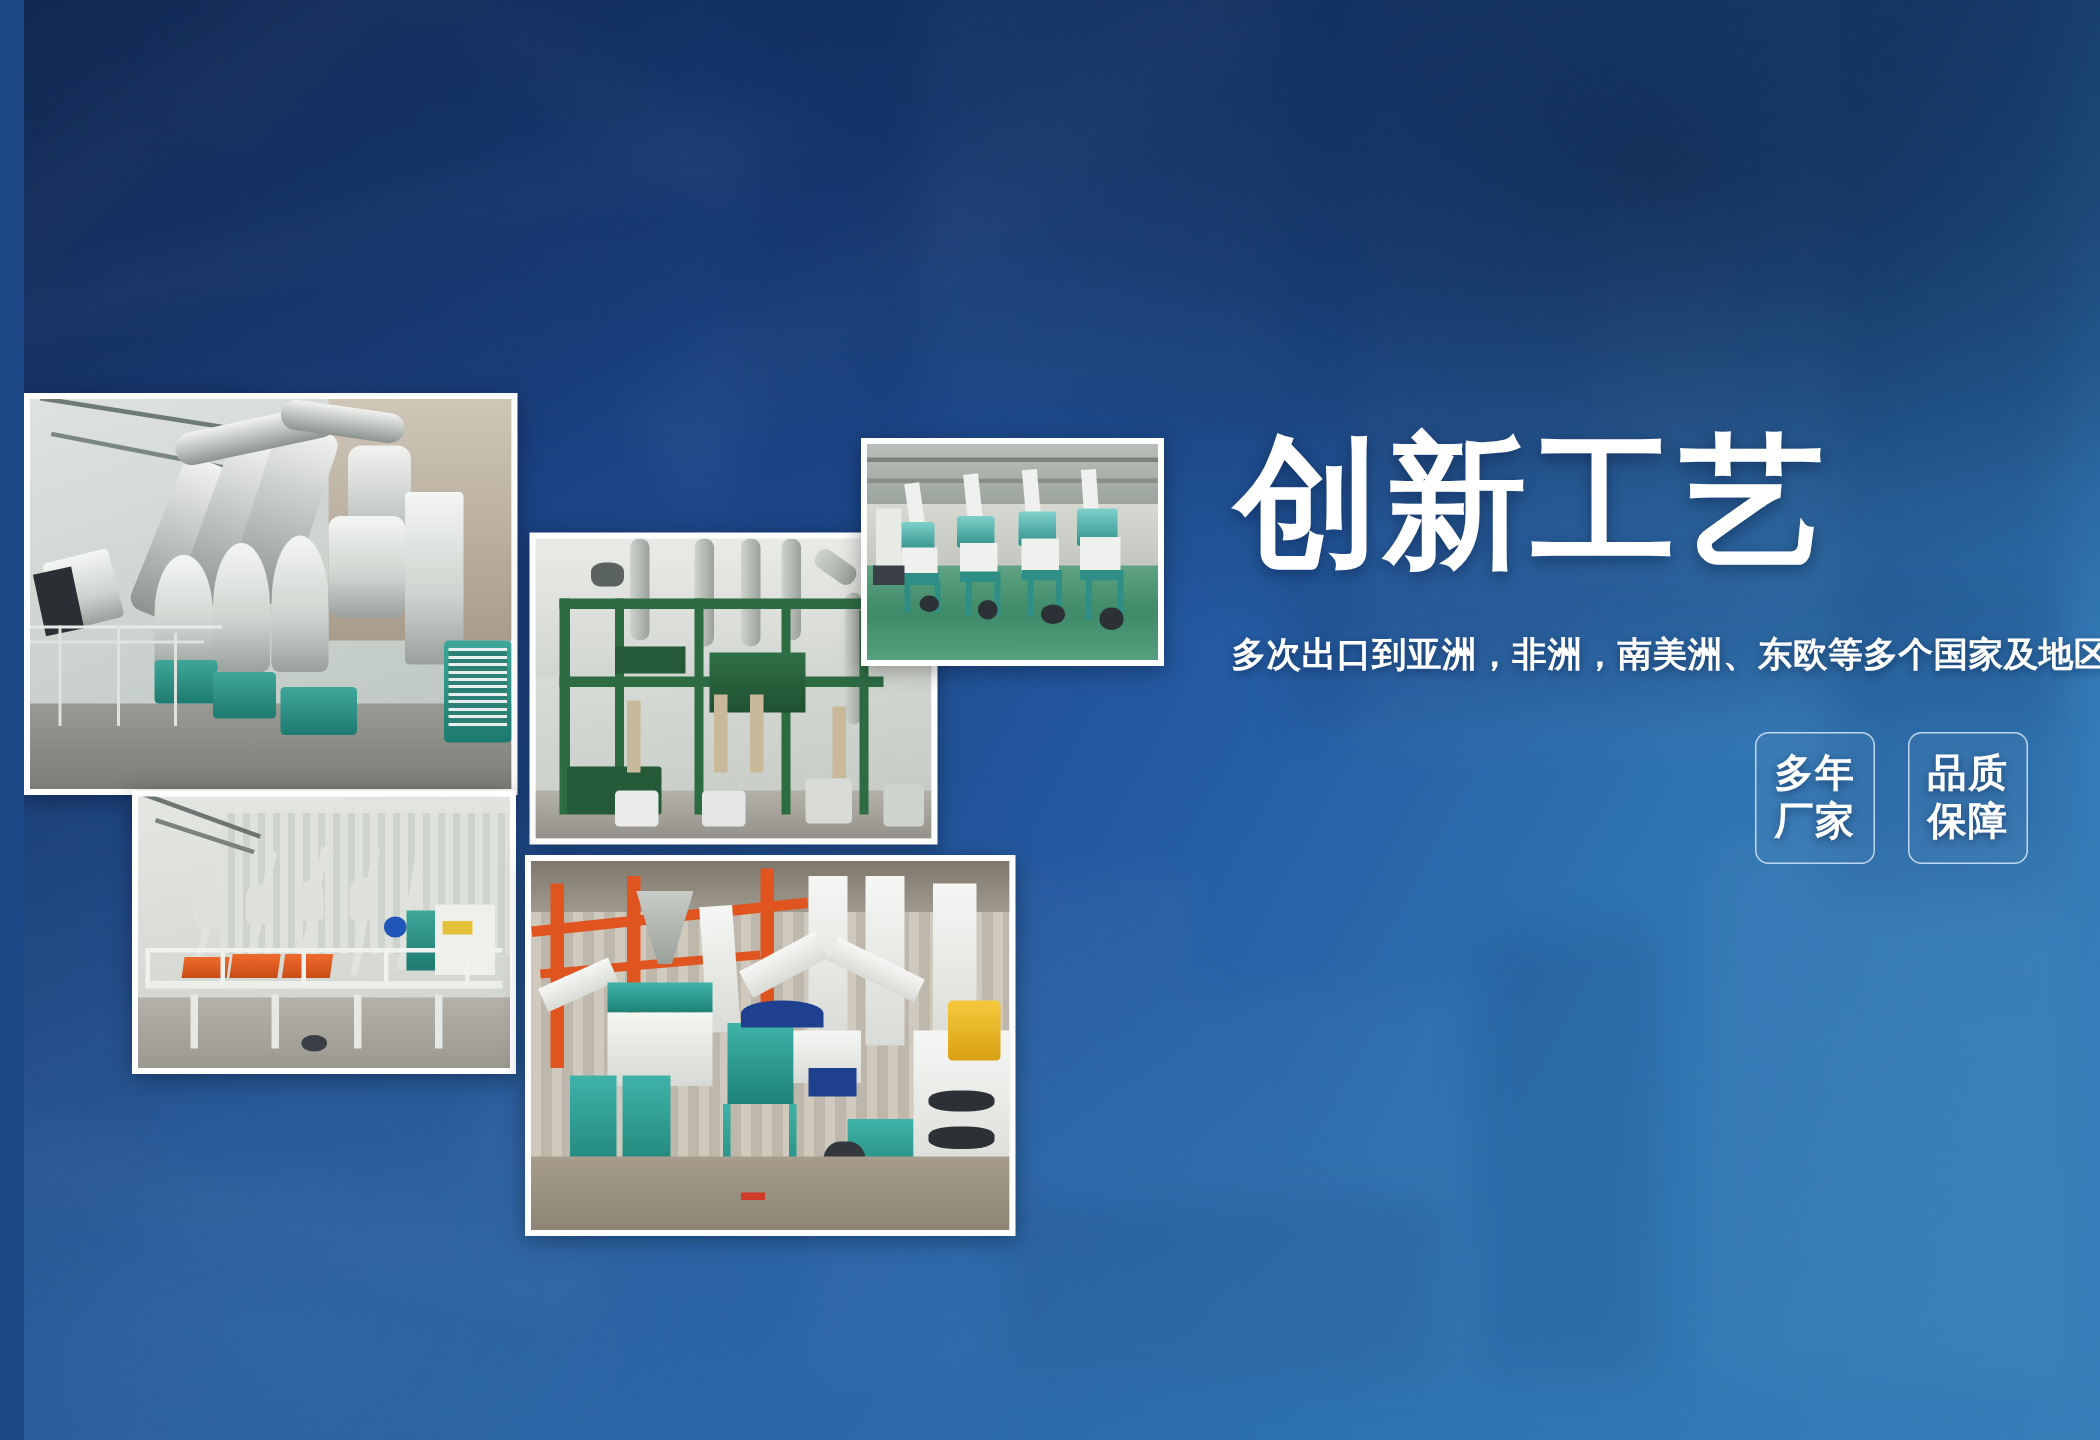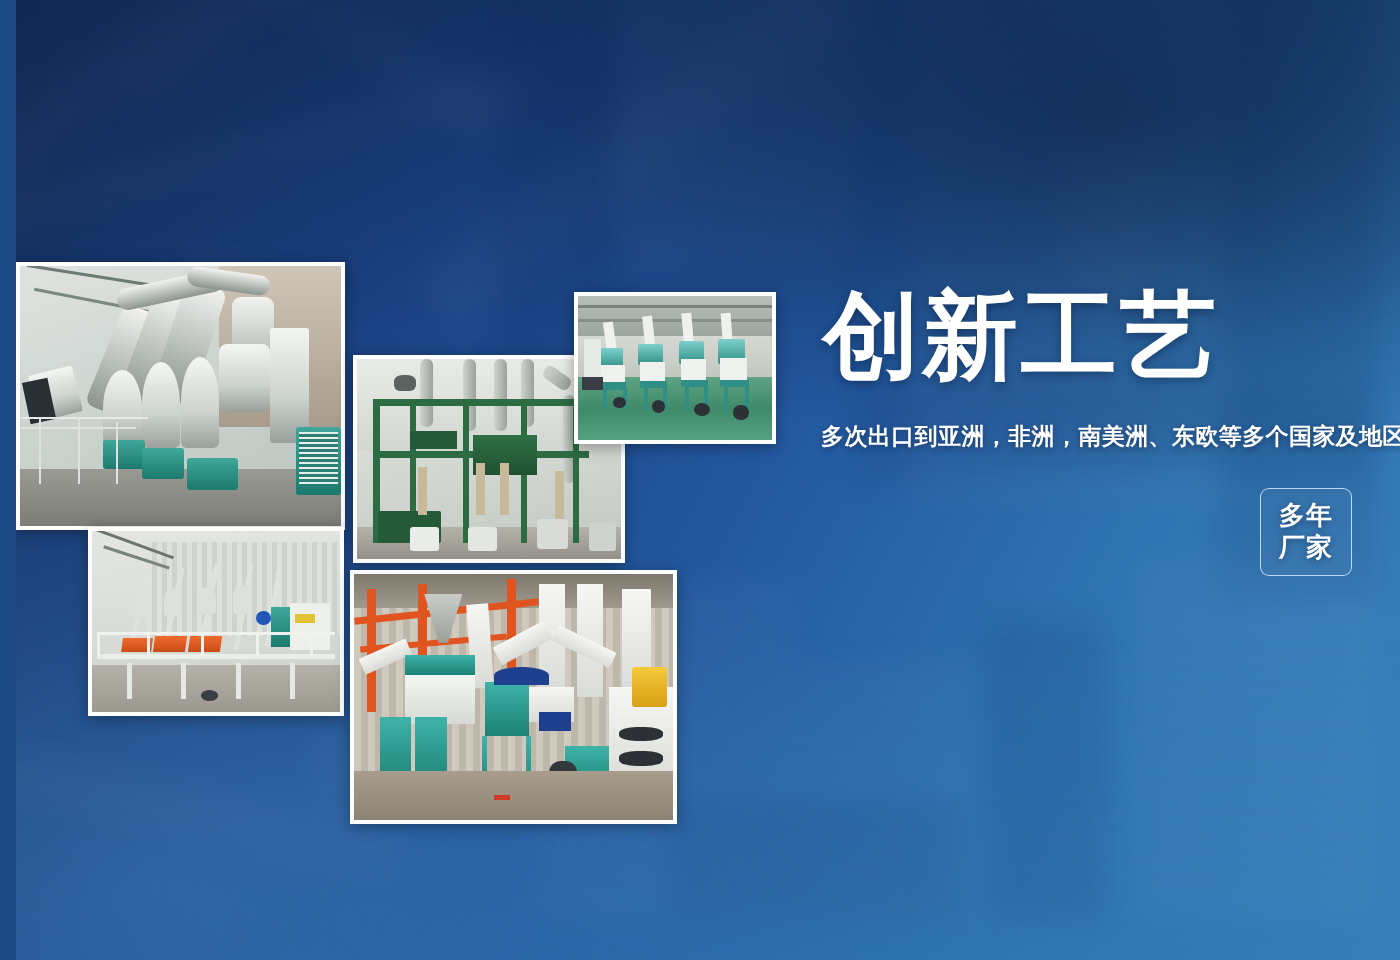--- a/index.html
+++ b/index.html
@@ -142,21 +142,21 @@
   }
 
   #badges {
     margin-top:36px;
     display:flex;
     justify-content:flex-end;
     gap:22px;
     padding-right:54px;
   }
   .badge {
-    width:92px; height:88px;
+    width:80px; height:88px;
     border:1.5px solid rgba(214,233,250,.85);
     border-radius:9px;
     display:flex; flex-direction:column;
     align-items:center; justify-content:center;
     color:#ffffff;
     font-size:26px;
     font-weight:bold;
     line-height:1.22;
     letter-spacing:1px;
     background:rgba(255,255,255,.04);
@@ -405,16 +405,20 @@
     <div class="headline-l1">创新工艺</div>
 
 
     <div id="subtitle">多次出口到亚洲，非洲，南美洲、东欧等多个国家及地区</div>
 
     <div id="badges">
       <div class="badge">
         <span>多年</span>
         <span>厂家</span>
       </div>
+      <div class="badge">
+        <span>品质</span>
+        <span>保障</span>
+      </div>
     </div>
 
   </div>
 </div>
 
 </body></html>

